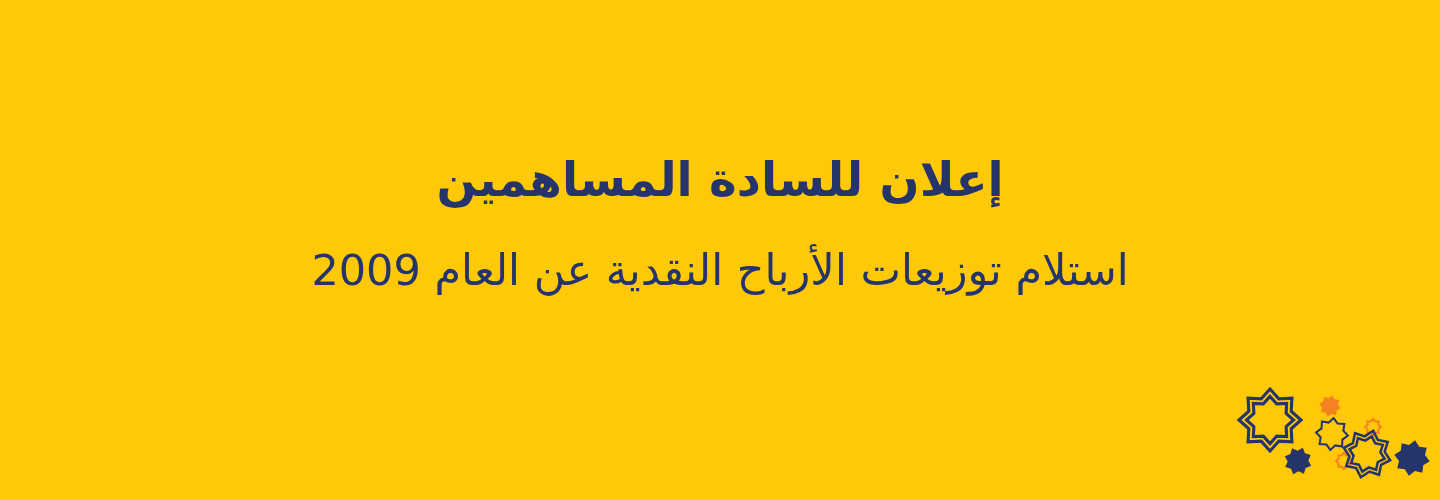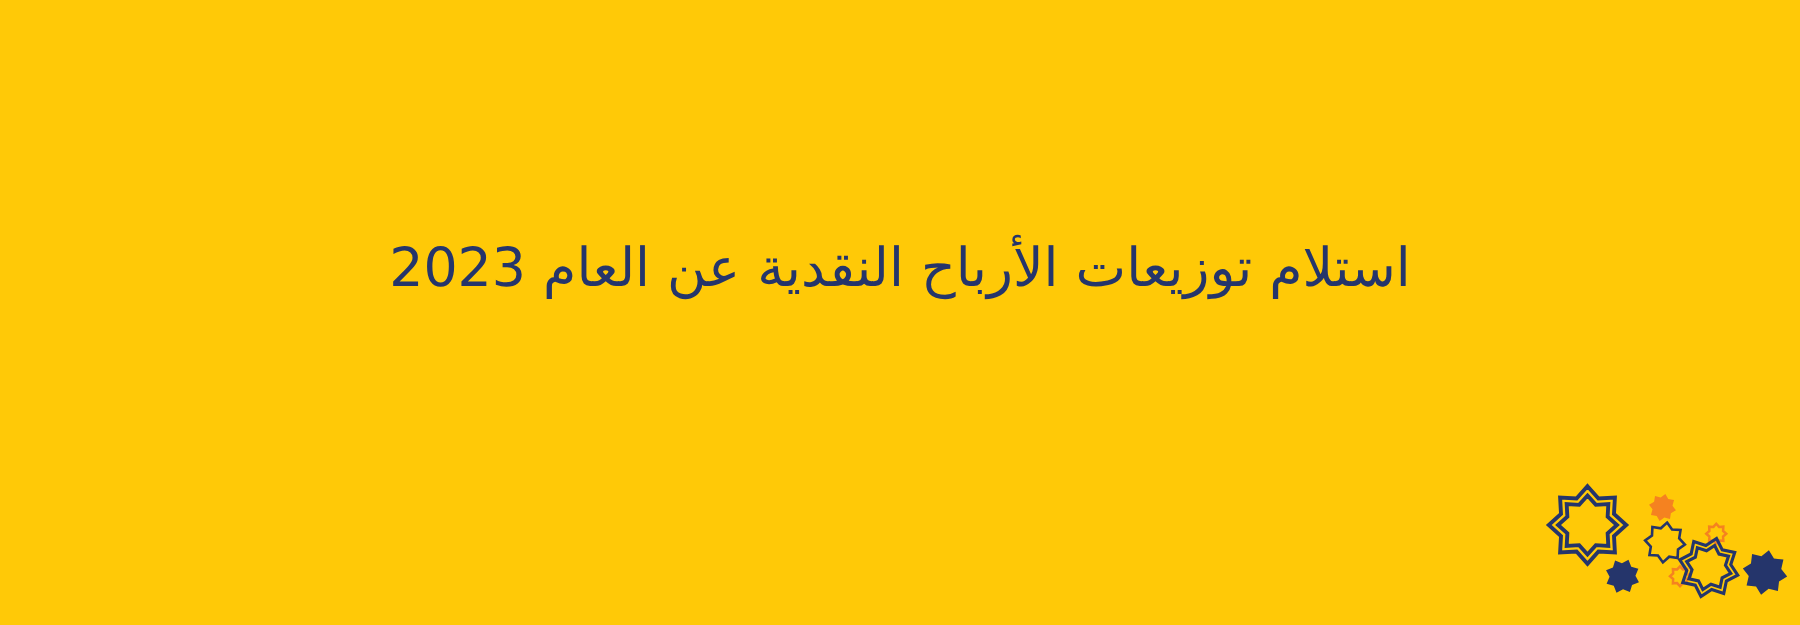--- a/index.html
+++ b/index.html
@@ -112,16 +112,17 @@
             <polygon points="1371.72,436.38 1375.22,443.29 1382.80,444.88 1380.38,452.24 1384.62,458.72 1377.71,462.22 1376.12,469.80 1368.76,467.38 1362.28,471.62 1358.78,464.71 1351.20,463.12 1353.62,455.76 1349.38,449.28 1356.29,445.78 1357.88,438.20 1365.24,440.62" fill="none" stroke="#25356B" stroke-width="2.5" stroke-linejoin="miter"></polygon>
           </g>
           <g>
             <polygon points="1415.13,440.27 1419.16,446.77 1426.74,447.68 1425.00,455.12 1429.73,461.13 1423.23,465.16 1422.32,472.74 1414.88,471.00 1408.87,475.73 1404.84,469.23 1397.26,468.32 1399.00,460.88 1394.27,454.87 1400.77,450.84 1401.68,443.26 1409.12,445.00" fill="#25356B" stroke="none"></polygon>
           </g>
         </g>
     </svg>
   </div>
 
   <div class="text-block">
-    <p class="subhead">استلام توزيعات الأرباح النقدية عن العام 2023</p>
+    <h1 class="headline">إعلان للسادة المساهمين</h1>
+    <p class="subhead">استلام توزيعات الأرباح النقدية عن العام 2009</p>
   </div>
 
 </div>
 
 </body></html>

